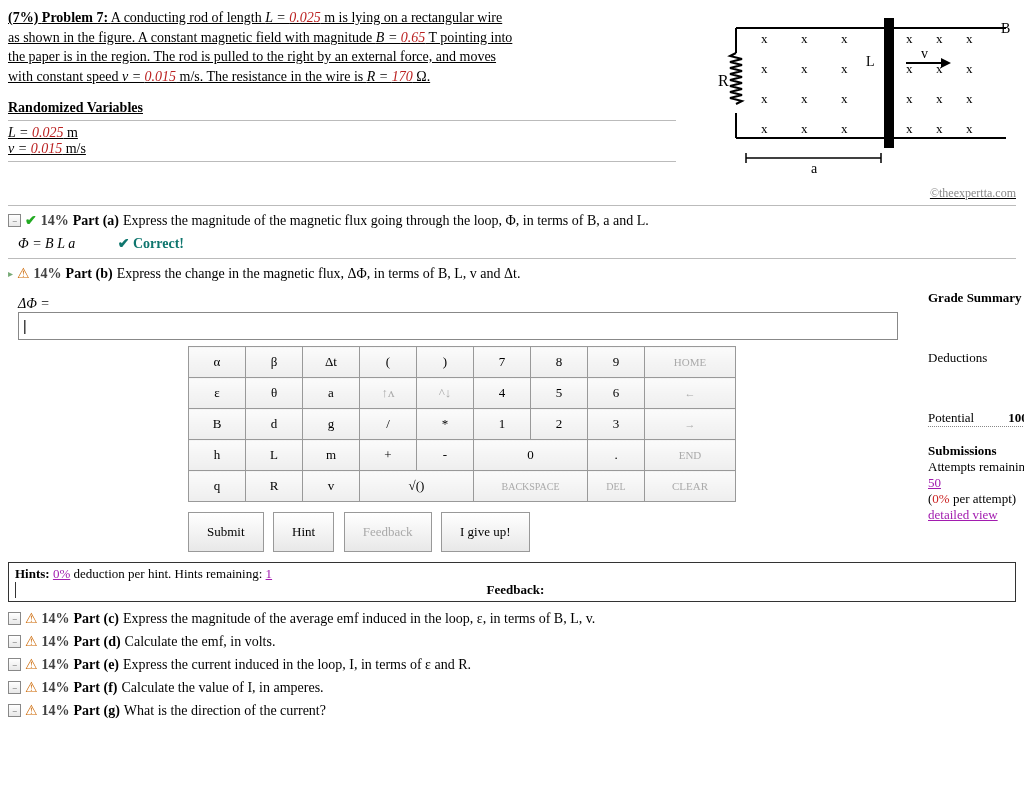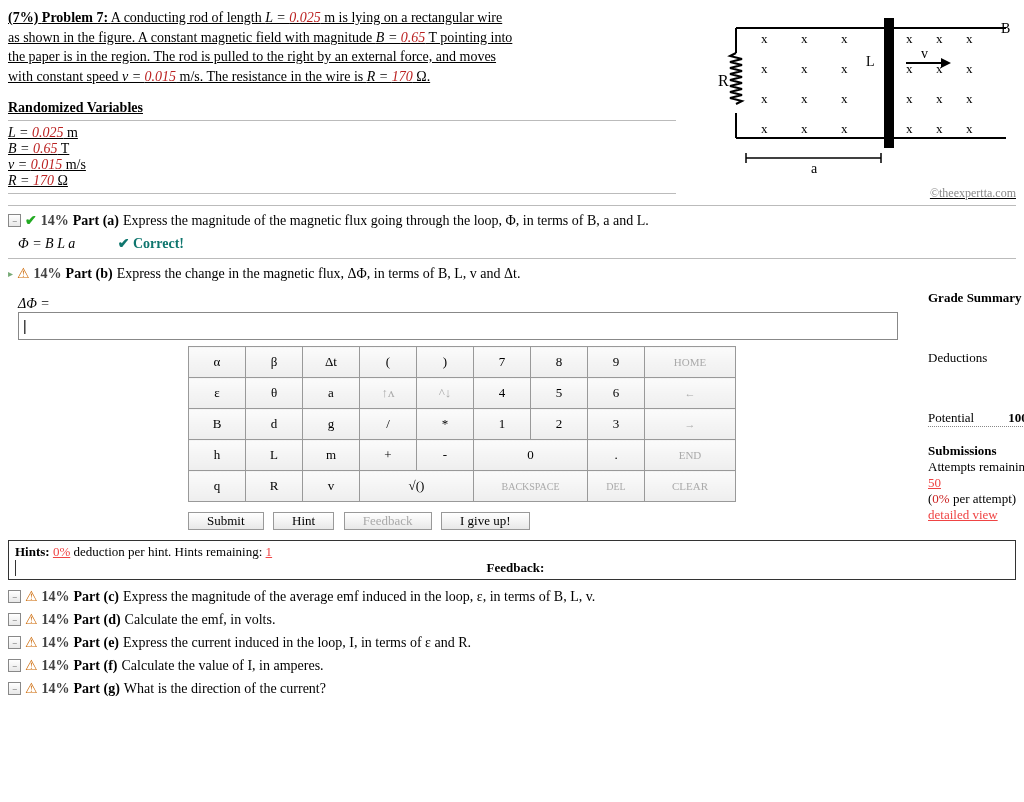--- a/index.html
+++ b/index.html
@@ -30,28 +30,28 @@
 
 .two-col { display: flex; gap: 30px; align-items: flex-start; margin-top: 8px; }
 .keypad-wrap { margin-left: 180px; }
 table.keypad { border-collapse: collapse; }
 table.keypad td { border: 1px solid #999; padding: 4px 0; width: 56px; height: 22px; text-align: center; background: linear-gradient(#fbfbfb,#eee); cursor: pointer; font-size: 13px; }
 table.keypad td.wide { width: 90px; font-size: 11px; color: #777; }
 table.keypad td.sym { font-family: Georgia, serif; }
 table.keypad td.disabled { color: #aaa; }
 
 .btn-row { margin-top: 10px; margin-left: 180px; }
-.btn { display: inline-block; border: 1px solid #999; background: linear-gradient(#fff,#e8e8e8); padding: 0 18px; margin-right: 6px; cursor: pointer; font-size: 13px; }
+.btn { display: inline-block; border: 1px solid #999; background: linear-gradient(#fff,#e8e8e8); padding: 11px 18px; margin-right: 6px; cursor: pointer; font-size: 13px; }
 .btn.disabled { color: #aaa; }
 
 .grade-box { width: 190px; font-size: 13px; }
 .grade-box .hdr { font-weight: bold; }
 .grade-row { display: flex; justify-content: space-between; margin-top: 44px; }
 .red { color: #c22; }
-.link { color: #ef4444; text-decoration: underline; cursor: pointer; }
+.link { color: #a21caf; text-decoration: underline; cursor: pointer; }
 .underline-dotted { border-bottom: 1px dotted #888; gap: 34px; }
 
 .hints-bar { border: 1px solid #333; padding: 3px 6px; font-size: 13px; display: flex; margin-top: 10px; flex-direction: column; }
 .hints-bar .left { flex: 1; }
 .hints-bar .right { flex: 1; border-left: 1px solid #333; padding-left: 6px; text-align: center; }
 
 .part-list { margin-top: 8px; }
 </style>
 </head>
 <body>
@@ -63,23 +63,21 @@
       <span class="bold">Problem 7:</span>
       <span>A conducting rod of length </span><span class="italic">L = </span><span class="val">0.025</span><span> m is lying on a rectangular wire</span><br>
       <span>as shown in the figure. A constant magnetic field with magnitude </span><span class="italic">B = </span><span class="val">0.65</span><span> T pointing into</span><br>
       <span>the paper is in the region. The rod is pulled to the right by an external force, and moves</span><br>
       <span>with constant speed </span><span class="italic">v = </span><span class="val">0.015</span><span> m/s. The resistance in the wire is </span><span class="italic">R = </span><span class="val">170</span><span> Ω.</span>
     </div>
 
     <div class="section-title">Randomized Variables</div>
     <hr class="thin">
     <div><span class="italic">L = </span><span class="val">0.025</span> m</div>
-    <div><span class="italic">B = </span><span class="val">0.65</span> T</div>
     <div><span class="italic">v = </span><span class="val">0.015</span> m/s</div>
-    <div><span class="italic">R = </span><span class="val">170</span> Ω</div>
     <hr class="thin">
   </div>
 
   <div class="figure-col">
     <svg width="310" height="170" viewBox="0 0 310 170">
       <line x1="30" y1="20" x2="300" y2="20" stroke="#000" stroke-width="2"></line>
       <line x1="30" y1="130" x2="300" y2="130" stroke="#000" stroke-width="2"></line>
       <line x1="30" y1="20" x2="30" y2="45" stroke="#000" stroke-width="2"></line>
       <line x1="30" y1="105" x2="30" y2="130" stroke="#000" stroke-width="2"></line>
       <path d="M30 45 l-6 3 l12 3 l-12 3 l12 3 l-12 3 l12 3 l-12 3 l12 3 l-12 3 l12 3 l-12 3 l12 3 l-12 3 l12 3 l-12 3 l12 3 l-6 3" fill="none" stroke="#000" stroke-width="2"></path>

